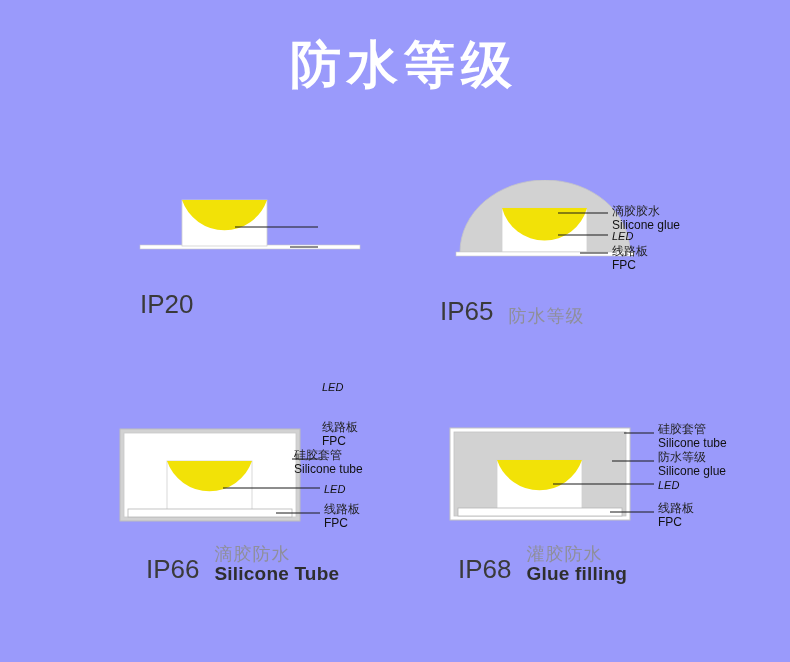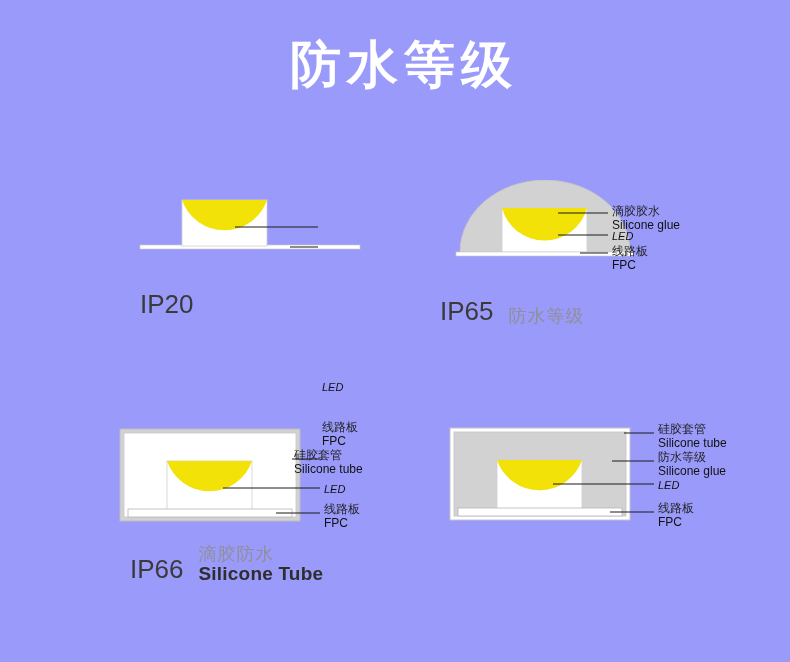--- a/index.html
+++ b/index.html
@@ -79,21 +79,21 @@
     display: block;
     font-size: 19px;
     color: #2e2e2e;
     font-weight: bold;
     font-family: "Liberation Sans", sans-serif;
     letter-spacing: 0.2px;
   }
 
   .cap-ip20 { left: 140px; top: 291px; text-align: right; }
   .cap-ip65 { left: 440px; top: 298px; }
-  .cap-ip66 { left: 130px; top: 545px; }
+  .cap-ip66 { left: 146px; top: 545px; }
   .cap-ip68 { left: 458px; top: 545px; }
 
   
   .callout {
     position: absolute;
     line-height: 1.12;
     white-space: nowrap;
   }
   .callout .cn {
     display: block;
@@ -255,14 +255,21 @@
     </div>
     <div class="callout single" style="left:218px; top:67px;">
       <span class="en">LED</span>
     </div>
     <div class="callout" style="left:218px; top:91px;">
       <span class="cn">线路板</span>
       <span class="en">FPC</span>
     </div>
   </div>
 
+  <div class="caption cap-ip68">
+    <span class="ip-code">IP68</span>
+    <span class="caption-text">
+      <span class="cn">灌胶防水</span>
+      <span class="en">Glue filling</span>
+    </span>
+  </div>
 
 </div>
 
 </body></html>

